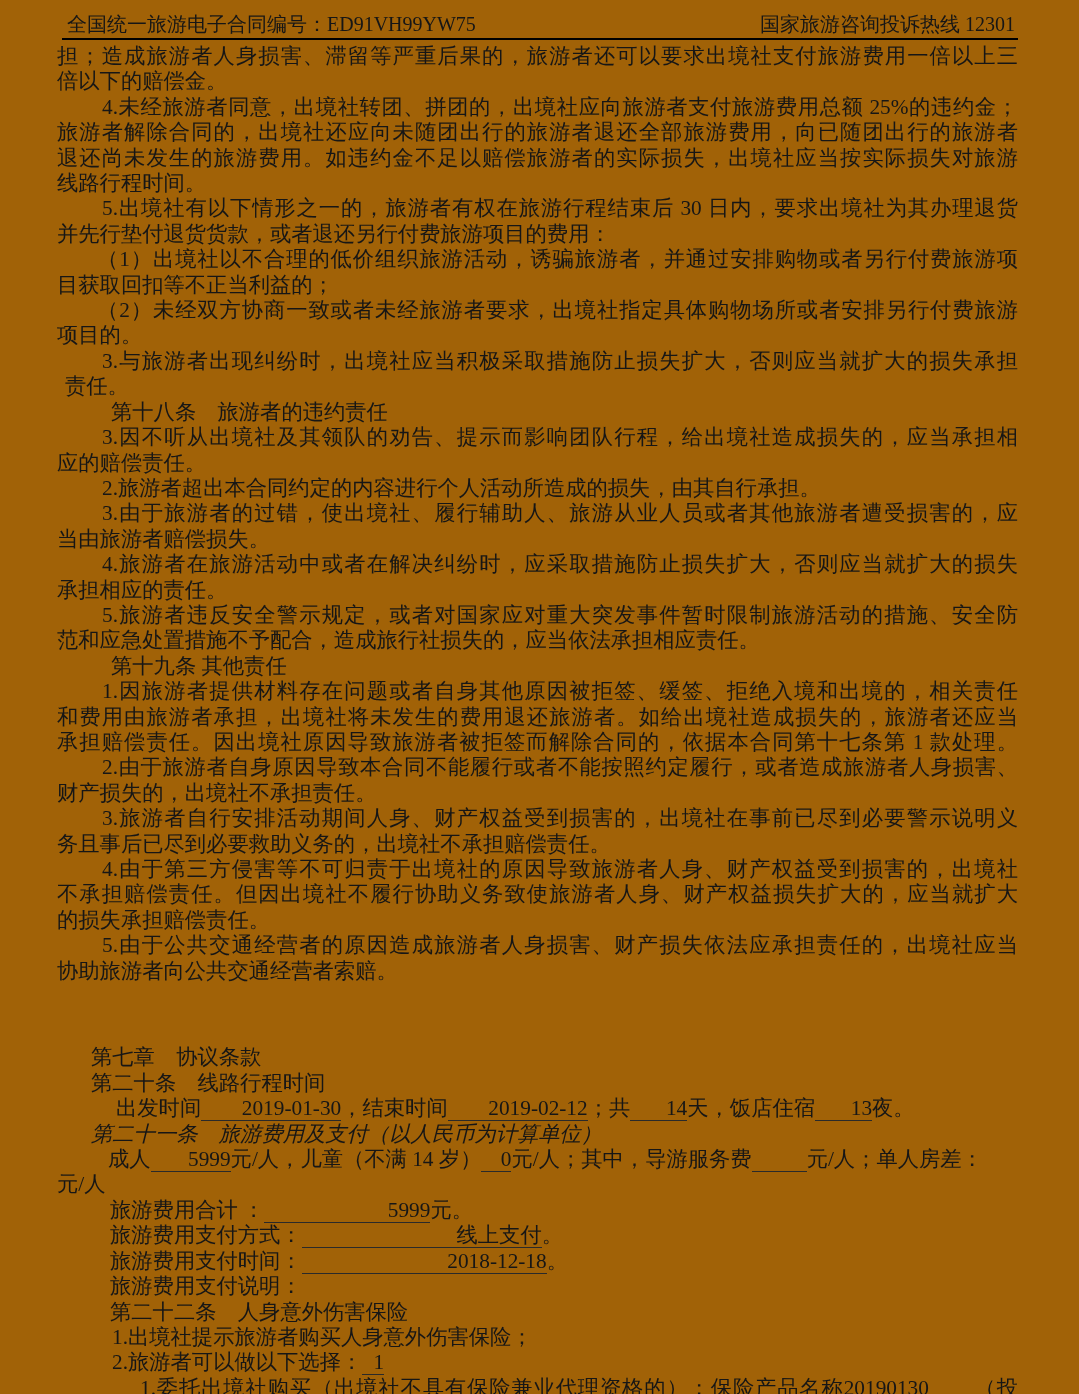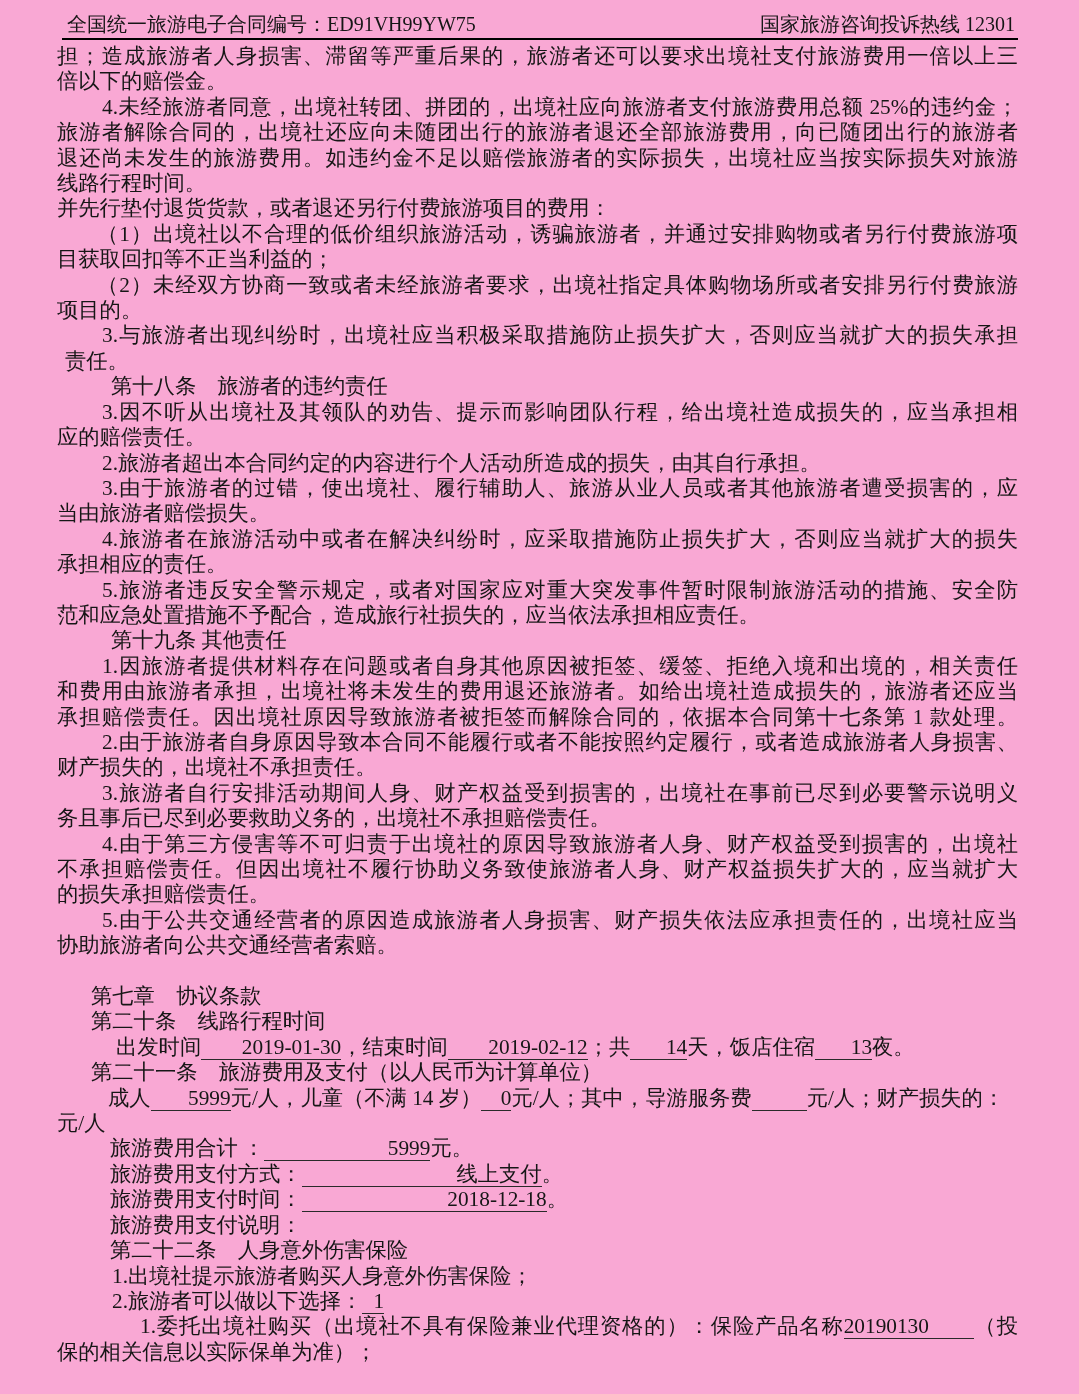--- a/index.html
+++ b/index.html
@@ -1,20 +1,20 @@
 <!DOCTYPE html>
 <html><head>
 <meta charset="utf-8">
 <style>
   html,body{margin:0;padding:0;background:#ffffff;}
   .page{
     position:relative;
     width:1079px;
     height:1394px;
-    background:#f9a8d4;
+    background:#a16207;
     color:#161616;
     font-family:"Liberation Serif","DejaVu Serif",serif;
     overflow:hidden;
   }
   .hdr{
     display:flex;
     justify-content:space-between;
     align-items:baseline;
     padding:12px 64px 0 67px;
     font-size:20px;
@@ -61,20 +61,21 @@
     <span>国家旅游咨询投诉热线 12301</span>
   </div>
   <div class="hdr-rule"></div>
   <div class="doc">
       <div class="ln j" style="padding-left: 0px;"><span>担；造成旅游者人身损害、滞留等严重后果的，旅游者还可以要求出境社支付旅游费用一倍以上三</span></div>
       <div class="ln" style="padding-left: 0px;"><span>倍以下的赔偿金。</span></div>
       <div class="ln j" style="padding-left: 45px;"><span>4.未经旅游者同意，出境社转团、拼团的，出境社应向旅游者支付旅游费用总额 25%的违约金；</span></div>
       <div class="ln j" style="padding-left: 0px;"><span>旅游者解除合同的，出境社还应向未随团出行的旅游者退还全部旅游费用，向已随团出行的旅游者</span></div>
       <div class="ln j" style="padding-left: 0px;"><span>退还尚未发生的旅游费用。如违约金不足以赔偿旅游者的实际损失，出境社应当按实际损失对旅游</span></div>
       <div class="ln" style="padding-left: 0px;"><span>线路行程时间。</span></div>
+      <div class="ln j" style="padding-left: 45px;"><span>5.出境社有以下情形之一的，旅游者有权在旅游行程结束后 30 日内，要求出境社为其办理退货</span></div>
       <div class="ln" style="padding-left: 0px;"><span>并先行垫付退货货款，或者退还另行付费旅游项目的费用：</span></div>
       <div class="ln j" style="padding-left: 40px;"><span>（1）出境社以不合理的低价组织旅游活动，诱骗旅游者，并通过安排购物或者另行付费旅游项</span></div>
       <div class="ln" style="padding-left: 0px;"><span>目获取回扣等不正当利益的；</span></div>
       <div class="ln j" style="padding-left: 40px;"><span>（2）未经双方协商一致或者未经旅游者要求，出境社指定具体购物场所或者安排另行付费旅游</span></div>
       <div class="ln" style="padding-left: 0px;"><span>项目的。</span></div>
       <div class="ln j" style="padding-left: 45px;"><span>3.与旅游者出现纠纷时，出境社应当积极采取措施防止损失扩大，否则应当就扩大的损失承担</span></div>
       <div class="ln" style="padding-left: 0px; margin-left: 8px;"><span>责任。</span></div>
       <div class="ln" style="padding-left: 54px;"><span>第十八条　旅游者的违约责任</span></div>
       <div class="ln j" style="padding-left: 45px;"><span>3.因不听从出境社及其领队的劝告、提示而影响团队行程，给出境社造成损失的，应当承担相</span></div>
       <div class="ln" style="padding-left: 0px;"><span>应的赔偿责任。</span></div>
@@ -92,25 +93,25 @@
       <div class="ln j" style="padding-left: 45px;"><span>2.由于旅游者自身原因导致本合同不能履行或者不能按照约定履行，或者造成旅游者人身损害、</span></div>
       <div class="ln" style="padding-left: 0px;"><span>财产损失的，出境社不承担责任。</span></div>
       <div class="ln j" style="padding-left: 45px;"><span>3.旅游者自行安排活动期间人身、财产权益受到损害的，出境社在事前已尽到必要警示说明义</span></div>
       <div class="ln" style="padding-left: 0px;"><span>务且事后已尽到必要救助义务的，出境社不承担赔偿责任。</span></div>
       <div class="ln j" style="padding-left: 45px;"><span>4.由于第三方侵害等不可归责于出境社的原因导致旅游者人身、财产权益受到损害的，出境社</span></div>
       <div class="ln j" style="padding-left: 0px;"><span>不承担赔偿责任。但因出境社不履行协助义务致使旅游者人身、财产权益损失扩大的，应当就扩大</span></div>
       <div class="ln" style="padding-left: 0px;"><span>的损失承担赔偿责任。</span></div>
       <div class="ln j" style="padding-left: 45px;"><span>5.由于公共交通经营者的原因造成旅游者人身损害、财产损失依法应承担责任的，出境社应当</span></div>
       <div class="ln" style="padding-left: 0px;"><span>协助旅游者向公共交通经营者索赔。</span></div>
       <div class="ln" style="padding-left: 0px;">&nbsp;</div>
-      <div class="ln" style="padding-left: 34px;"><span>第七章　协议条款</span></div>
+      <div class="ln" style="padding-left: 34px; margin-top: 36px;"><span>第七章　协议条款</span></div>
       <div class="ln" style="padding-left: 34px;"><span>第二十条　线路行程时间</span></div>
       <div class="ln" style="padding-left: 59px;"><span>出发时间</span><span class="blank" style="min-width: 140px;">2019-01-30</span><span>，结束时间</span><span class="blank" style="min-width: 140px;">2019-02-12</span><span>；共</span><span class="blank" style="min-width: 57px;">14</span><span>天，饭店住宿</span><span class="blank" style="min-width: 57px;">13</span><span>夜。</span></div>
-      <div class="ln" style="padding-left: 34px;"><span>第二十一条　旅游费用及支付（以人民币为计算单位）</span></div>
-      <div class="ln" style="padding-left: 51px;"><span>成人</span><span class="blank" style="min-width: 80px;">5999</span><span>元/人，儿童（不满 14 岁）</span><span class="blank" style="min-width: 30px;">0</span><span>元/人；其中，导游服务费</span><span class="blank" style="min-width: 55px;">&nbsp;</span><span>元/人；财产损失的：</span></div>
+      <div class="ln" style="padding-left: 34px; font-style: italic;"><span>第二十一条　旅游费用及支付（以人民币为计算单位）</span></div>
+      <div class="ln" style="padding-left: 51px;"><span>成人</span><span class="blank" style="min-width: 80px;">5999</span><span>元/人，儿童（不满 14 岁）</span><span class="blank" style="min-width: 30px;">0</span><span>元/人；其中，导游服务费</span><span class="blank" style="min-width: 55px;">&nbsp;</span><span>元/人；单人房差：</span></div>
       <div class="ln" style="padding-left: 0px;"><span>元/人</span></div>
       <div class="ln" style="padding-left: 53px;"><span>旅游费用合计 ：</span><span class="blank" style="min-width: 166px;">5999</span><span>元。</span></div>
       <div class="ln" style="padding-left: 53px;"><span>旅游费用支付方式：</span><span class="blank" style="min-width: 240px;">线上支付</span><span>。</span></div>
       <div class="ln" style="padding-left: 53px;"><span>旅游费用支付时间：</span><span class="blank" style="min-width: 245px;">2018-12-18</span><span>。</span></div>
       <div class="ln" style="padding-left: 53px;"><span>旅游费用支付说明：</span></div>
       <div class="ln" style="padding-left: 53px;"><span>第二十二条　人身意外伤害保险</span></div>
       <div class="ln" style="padding-left: 55px;"><span>1.出境社提示旅游者购买人身意外伤害保险；</span></div>
       <div class="ln" style="padding-left: 55px;"><span>2.旅游者可以做以下选择：</span><span class="blank" style="min-width: 22px;">1</span></div>
       <div class="ln j" style="padding-left: 83px;"><span>1.委托出境社购买（出境社不具有保险兼业代理资格的）：保险产品名称</span><span class="blank" style="min-width: 130px;">20190130</span><span>（投</span></div>
       <div class="ln" style="padding-left: 0px;"><span>保的相关信息以实际保单为准）；</span></div>

